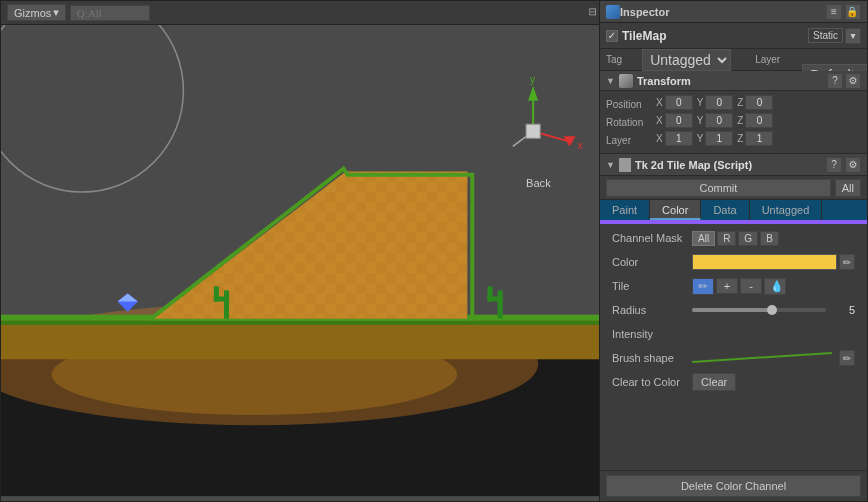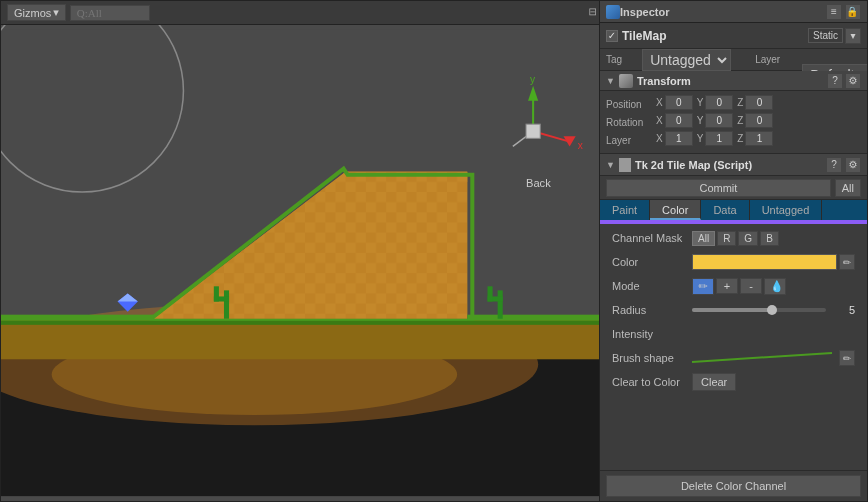--- a/index.html
+++ b/index.html
@@ -702,21 +702,21 @@
         <span class="prop-label">Color</span>
         <div class="prop-value" style="position:relative;">
           <div style="display:flex;align-items:center;width:100%;">
             <div class="color-swatch" style="background:#f5c842;flex:1;height:16px;border:1px solid #555;"></div>
             <button class="small-icon-btn" style="margin-left:2px;">✏</button>
           </div>
         </div>
       </div>
 
       <div class="prop-row">
-        <span class="prop-label">Mode</span>
+        <span class="prop-label">Tile</span>
         <div class="prop-value">
           <div class="mode-btns">
             <button class="mode-btn active">✏</button>
             <button class="mode-btn">+</button>
             <button class="mode-btn">-</button>
             <button class="mode-btn">💧</button>
           </div>
         </div>
       </div>
 

